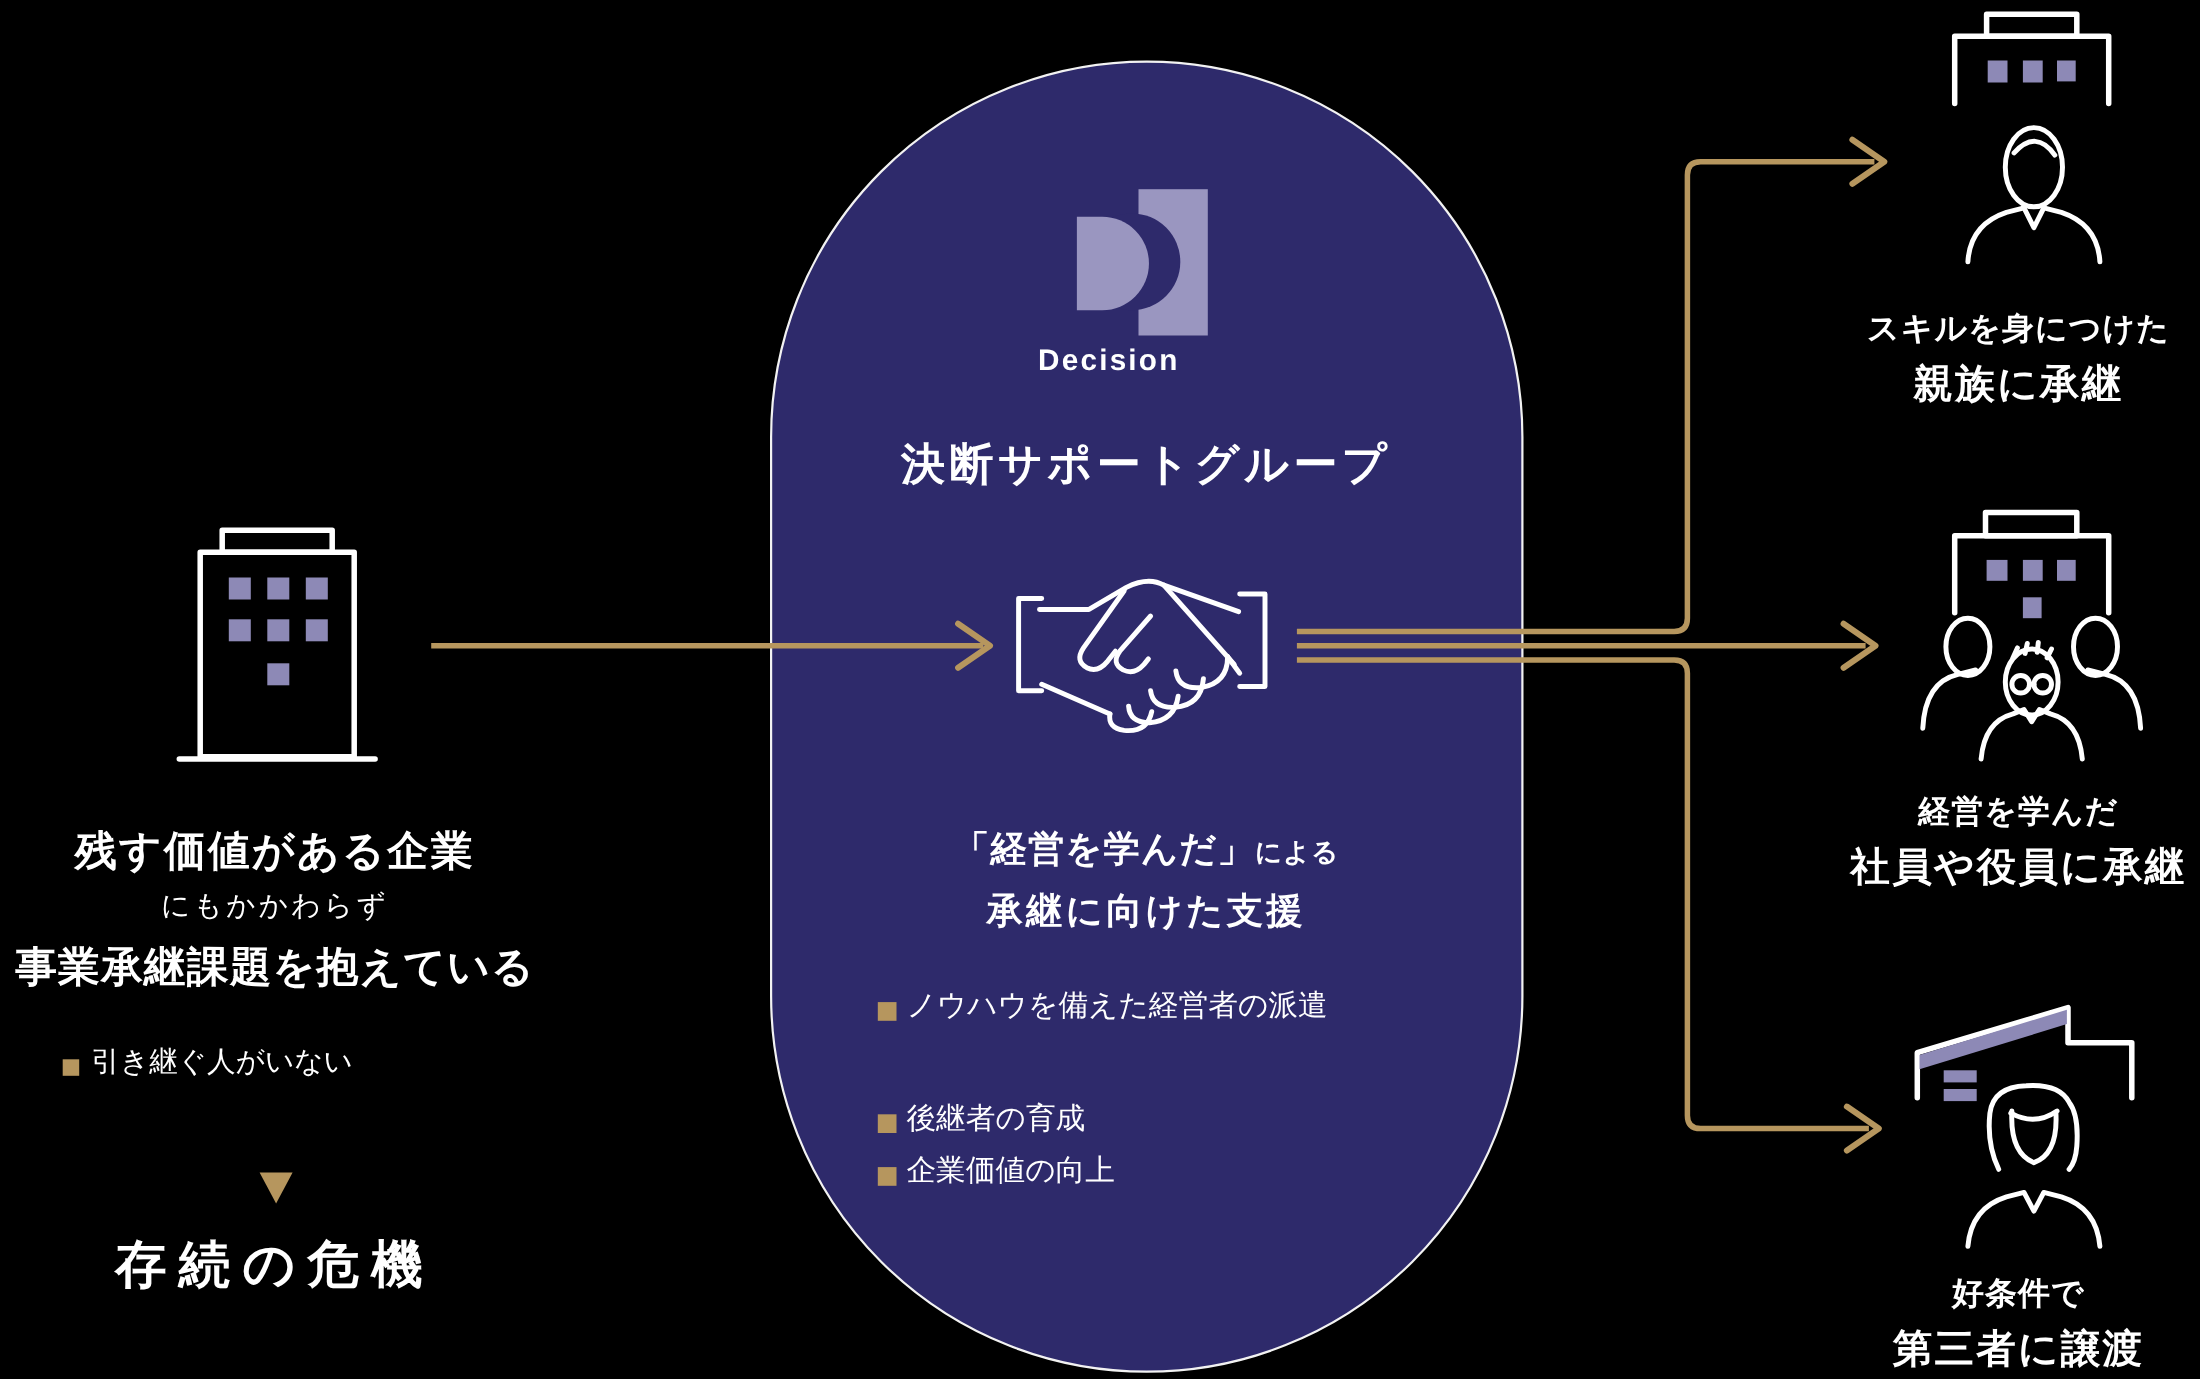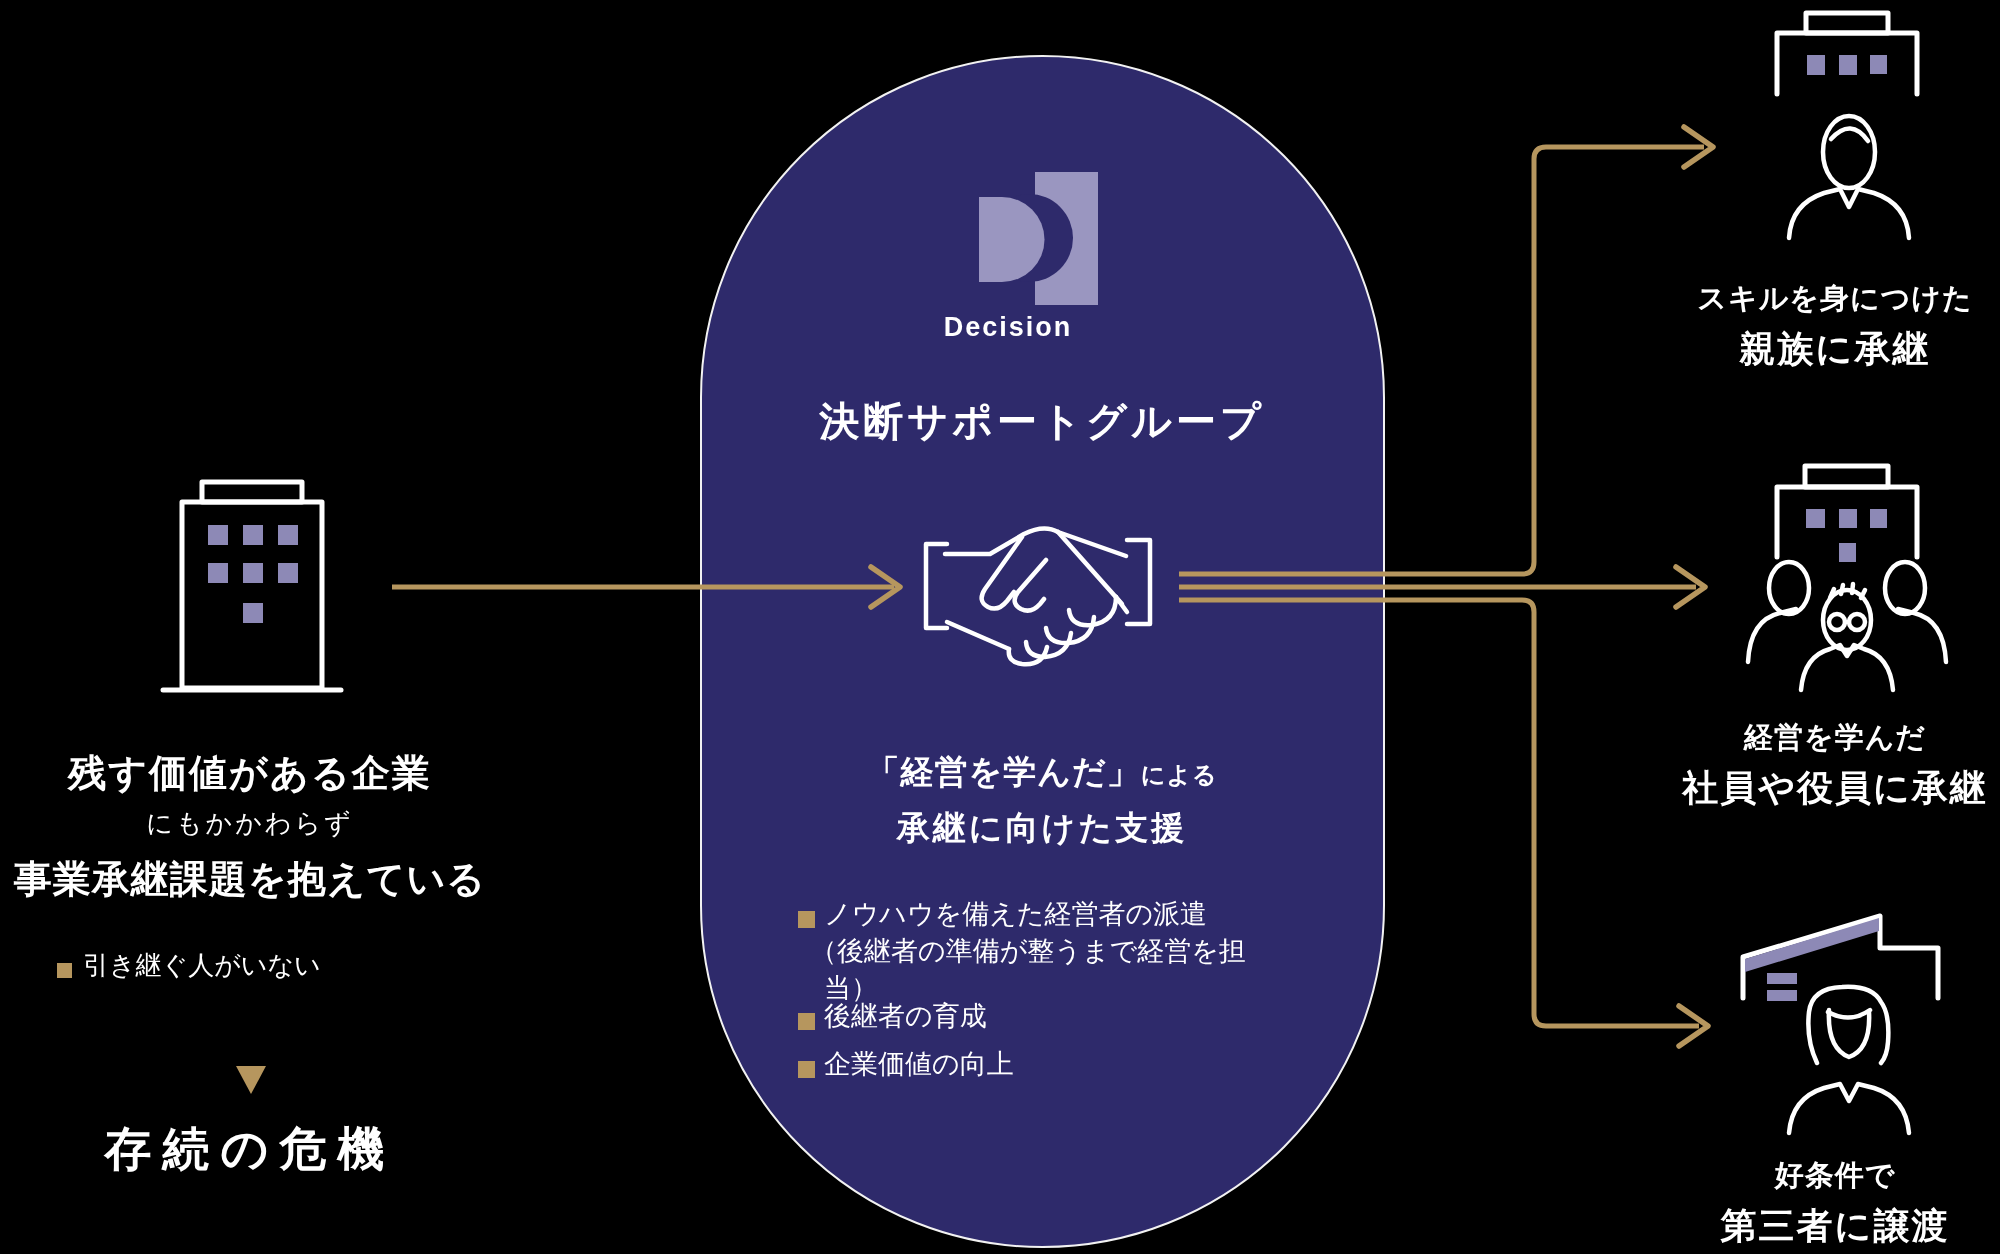--- a/index.html
+++ b/index.html
@@ -180,21 +180,20 @@
   <div class="txt center" id="pill-sub1">
     <span>「経営を学んだ」</span><span class="small">による</span>
   </div>
   <div class="txt center" id="pill-sub2">承継に向けた支援</div>
 
   <div class="pill-item" id="pill-item-0">
     <div class="row">
       <span class="sq"></span>
       <span class="label">ノウハウを備えた経営者の派遣</span>
     </div>
-    <div class="note">（後継者の準備が整うまで経営を担当）</div>
   </div>
   <div class="pill-item" id="pill-item-1">
     <div class="row">
       <span class="sq"></span>
       <span class="label">後継者の育成</span>
     </div>
   </div>
   <div class="pill-item" id="pill-item-2">
     <div class="row">
       <span class="sq"></span>

